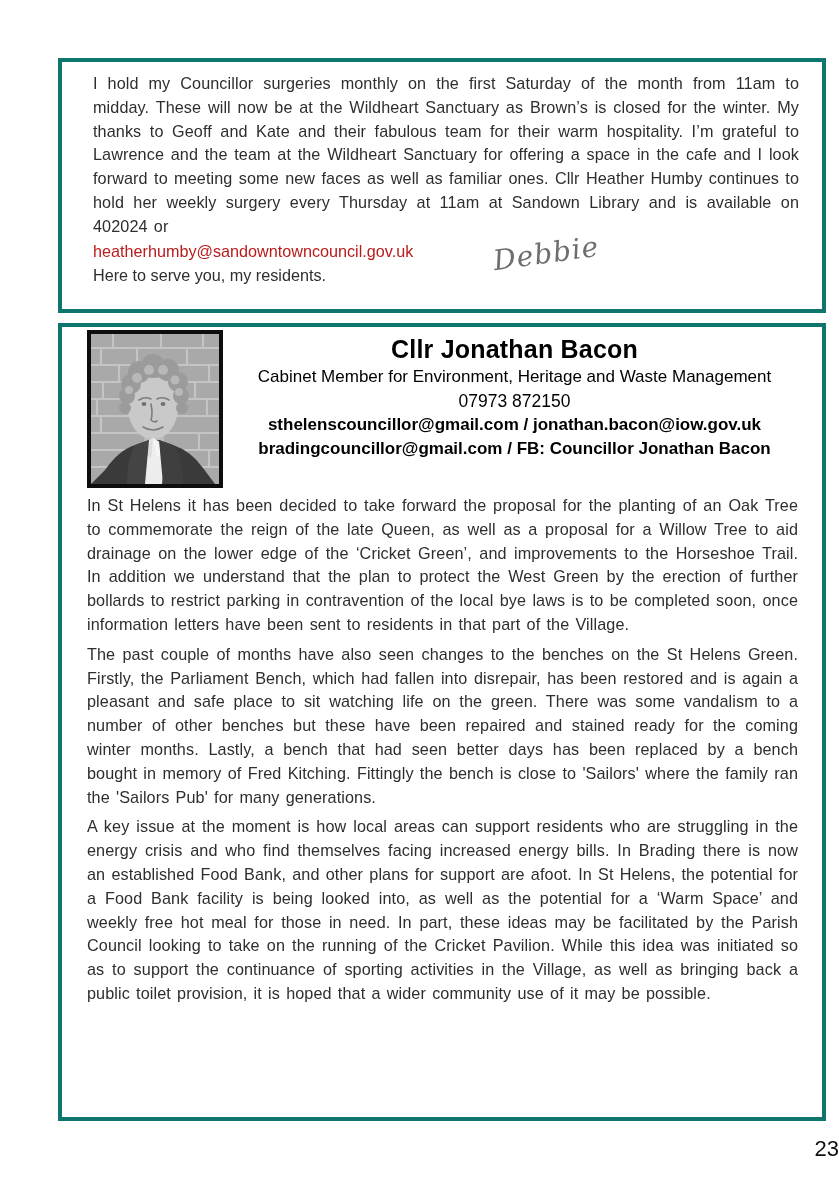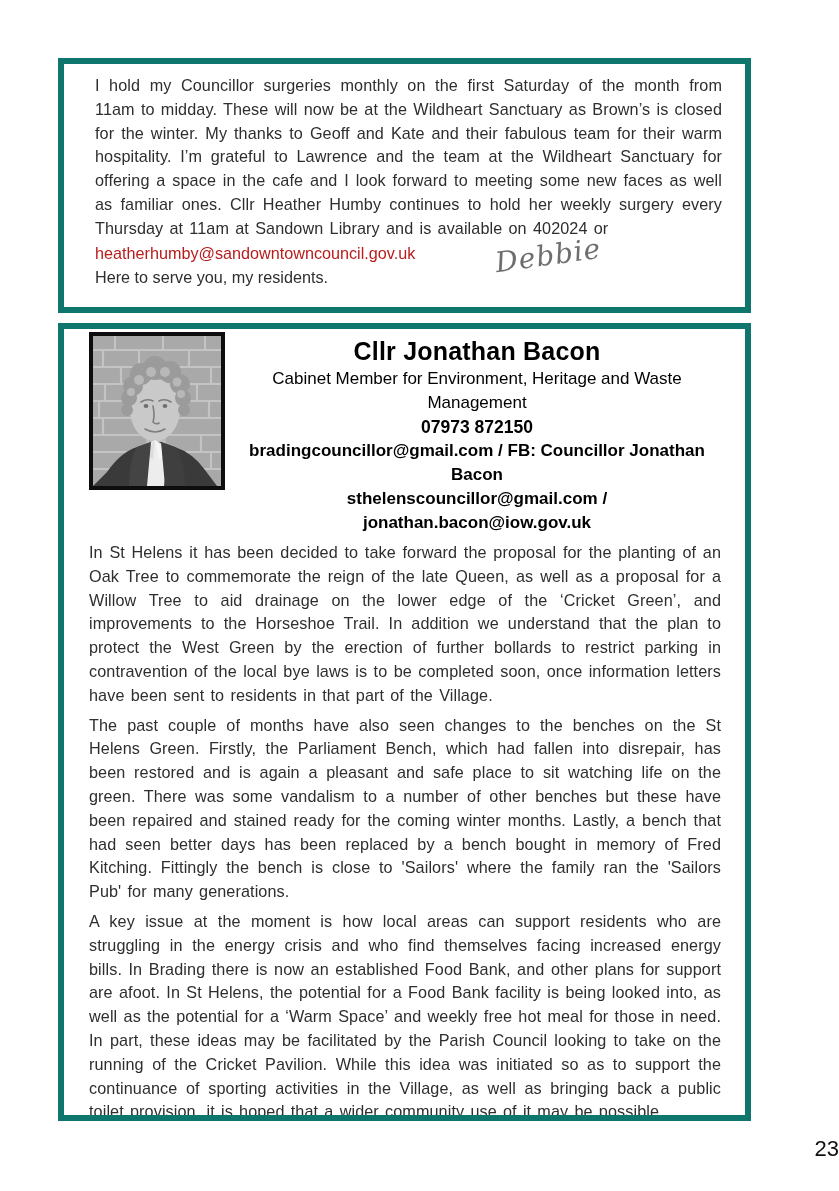--- a/index.html
+++ b/index.html
@@ -5,22 +5,22 @@
   html,body { margin:0; padding:0; background:#ffffff; }
   .page {
     position:relative;
     width:839px; height:1191px;
     background:#ffffff;
     font-family:"Liberation Sans","DejaVu Sans",sans-serif;
     color:#2e2e2e;
     overflow:hidden;
   }
   .box {
-    position:absolute; left:58px; width:693px;
-    border:6px solid #0f766e;
+    position:absolute; left:58px; width:768px;
+    border:4px solid #0f766e;
     box-sizing:border-box;
     background:#ffffff;
   }
   .box1 { top:58px; height:255px; padding:10px 23px 6px 31px; }
   .box2 { top:323px; height:798px; padding:3px 24px 6px 25px; overflow:hidden; }
 
   .body-text {
     margin:0;
     font-size:16.2px;
     line-height:23.8px;
@@ -46,21 +46,21 @@
   .header-area { display:flex; gap:8px; align-items:flex-start; }
   .photo-frame {
     flex:none; width:128px; height:150px;
     border:4px solid #0d0d0d; box-sizing:content-box;
     background:#a9a9a9; overflow:hidden;
   }
   .header-text { flex:1; text-align:center; color:#000; padding-top:4px; }
   .h-name    { font-size:25px; font-weight:bold; line-height:31px; letter-spacing:0.2px; }
   .h-role    { font-size:20px; font-weight:bold; line-height:27px; }
   .h-cabinet { font-size:17px; font-weight:normal; line-height:24px; }
-  .h-phone   { font-size:17.5px; font-weight:bold; line-height:24px; }
+  .h-phone   { font-size:17.5px; font-weight:normal; line-height:24px; }
   .h-email   { font-size:17px; font-weight:bold; line-height:24px; }
 
   .page-number {
     position:absolute; top:1136px; left:0; width:100%;
     text-align:right; font-size:22px; color:#101010;
   }
 </style>
 </head>
 <body>
 
@@ -149,22 +149,22 @@
           <path d="M62,104 L74,118 L66,124 Z" fill="#f5f5f5"></path>
 
           <path d="M44,111 L58,106 L54,150 L36,150 Q36,124 44,111 Z" fill="#444444"></path>
           <path d="M82,111 L68,106 L72,150 L92,150 Q92,124 82,111 Z" fill="#3f3f3f"></path>
         </svg>
       </div>
       <div class="header-text">
         <div class="h-name">Cllr Jonathan Bacon</div>
         <div class="h-cabinet">Cabinet Member for Environment, Heritage and Waste Management</div>
         <div class="h-phone">07973 872150</div>
+        <div class="h-email">sthelenscouncillor@gmail.com / jonathan.bacon@iow.gov.uk</div>
         <div class="h-email">bradingcouncillor@gmail.com / FB: Councillor Jonathan Bacon</div>
-        <div class="h-email">sthelenscouncillor@gmail.com / jonathan.bacon@iow.gov.uk</div>
       </div>
     </div>
     <p class="body-text">In St Helens it has been decided to take forward the proposal for the planting of an Oak Tree to commemorate the reign of the late Queen, as well as a proposal for a Willow Tree to aid drainage on the lower edge of the ‘Cricket Green’, and improvements to the Horseshoe Trail. In addition we understand that the plan to protect the West Green by the erection of further bollards to restrict parking in contravention of the local bye laws is to be completed soon, once information letters have been sent to residents in that part of the Village.</p>
     <p class="body-text">The past couple of months have also seen changes to the benches on the St Helens Green. Firstly, the Parliament Bench, which had fallen into disrepair, has been restored and is again a pleasant and safe place to sit watching life on the green. There was some vandalism to a number of other benches but these have been repaired and stained ready for the coming winter months. Lastly, a bench that had seen better days has been replaced by a bench bought in memory of Fred Kitching. Fittingly the bench is close to 'Sailors' where the family ran the 'Sailors Pub' for many generations.</p>
     <p class="body-text">A key issue at the moment is how local areas can support residents who are struggling in the energy crisis and who find themselves facing increased energy bills. In Brading there is now an established Food Bank, and other plans for support are afoot. In St Helens, the potential for a Food Bank facility is being looked into, as well as the potential for a ‘Warm Space’ and weekly free hot meal for those in need. In part, these ideas may be facilitated by the Parish Council looking to take on the running of the Cricket Pavilion. While this idea was initiated so as to support the continuance of sporting activities in the Village, as well as bringing back a public toilet provision, it is hoped that a wider community use of it may be possible.</p>
   </section>
 
   <div class="page-number">23</div>
 
 </div>

